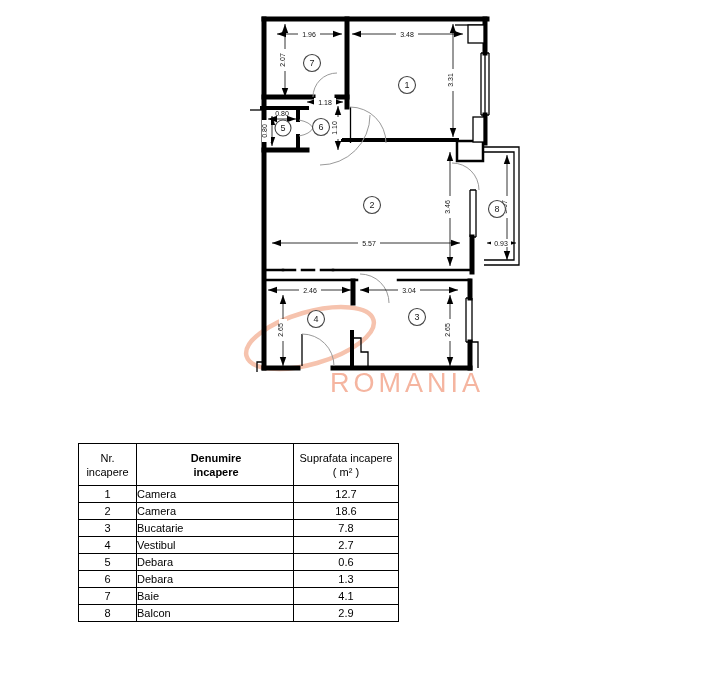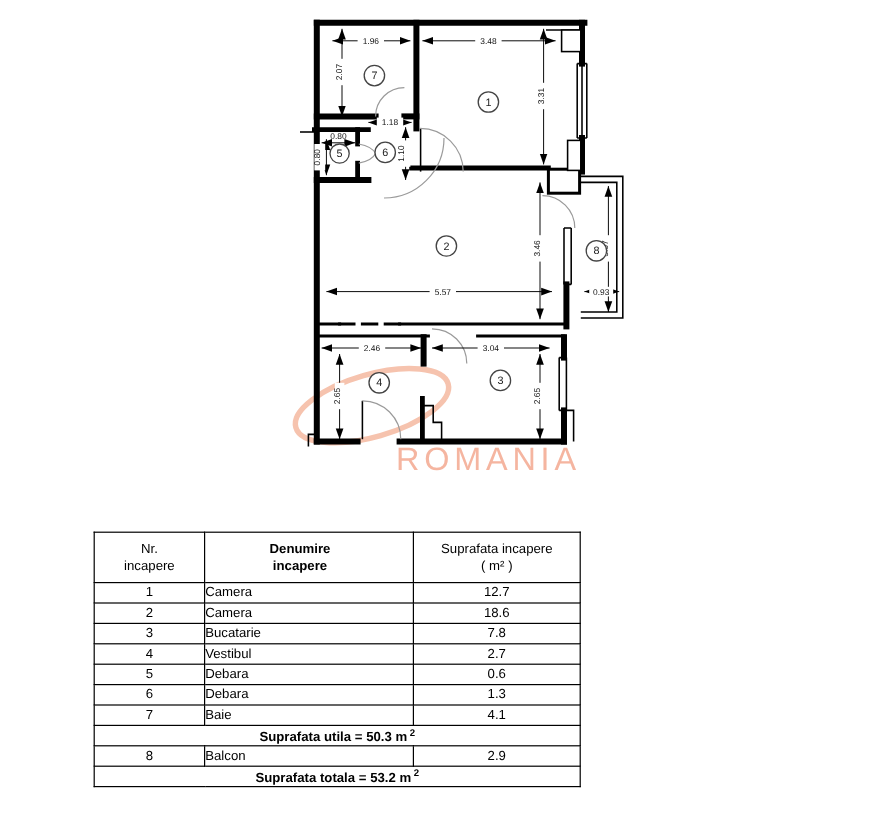--- a/index.html
+++ b/index.html
@@ -5,21 +5,21 @@
   html,body{margin:0;padding:0;background:#fff;}
   body{width:725px;height:699px;position:relative;overflow:hidden;
        font-family:"Liberation Sans",sans-serif;color:#000;}
   #plan-svg{position:absolute;left:0;top:0;}
   .dim-text{font-size:7px;fill:#111;}
   .room-num{font-size:9px;fill:#222;}
   .wm-text{font-size:27px;letter-spacing:4px;fill:#f5b5a0;}
   .table-wrap{position:absolute;left:78px;top:443px;}
   table{border-collapse:collapse;}
   th,td{border:1px solid #000;font-size:11px;padding:0;}
-  th{font-weight:normal;height:37px;text-align:center;line-height:14px;padding:2px 18px;}
+  th{font-weight:normal;height:37px;text-align:center;line-height:14px;padding:2px 1px;}
   td{height:16px;}
   .c1{width:55px;text-align:center;}
   .c2{width:152px;text-align:left;}
   .c3{width:102px;text-align:center;}
   .sum{text-align:center;font-weight:bold;}
   .sum sup{font-size:8px;margin-left:2px;}
 </style>
 </head>
 <body>
 
@@ -231,29 +231,19 @@
         </tr>
 
         <tr>
           <td class="c1">7</td>
           <td class="c2">Baie</td>
           <td class="c3">4.1</td>
         </tr>
       </tbody>
     <tbody>
       <tr>
-        <td class="sum" colspan="3">
-          <span>Suprafata utila = 50.3 m</span><sup>2</sup>
-        </td>
-      </tr>
-      <tr>
         <td class="c1">8</td>
         <td class="c2">Balcon</td>
         <td class="c3">2.9</td>
       </tr>
-      <tr>
-        <td class="sum" colspan="3">
-          <span>Suprafata totala = 53.2 m</span><sup>2</sup>
-        </td>
-      </tr>
     </tbody>
   </table>
 </div>
 
 </body></html>

